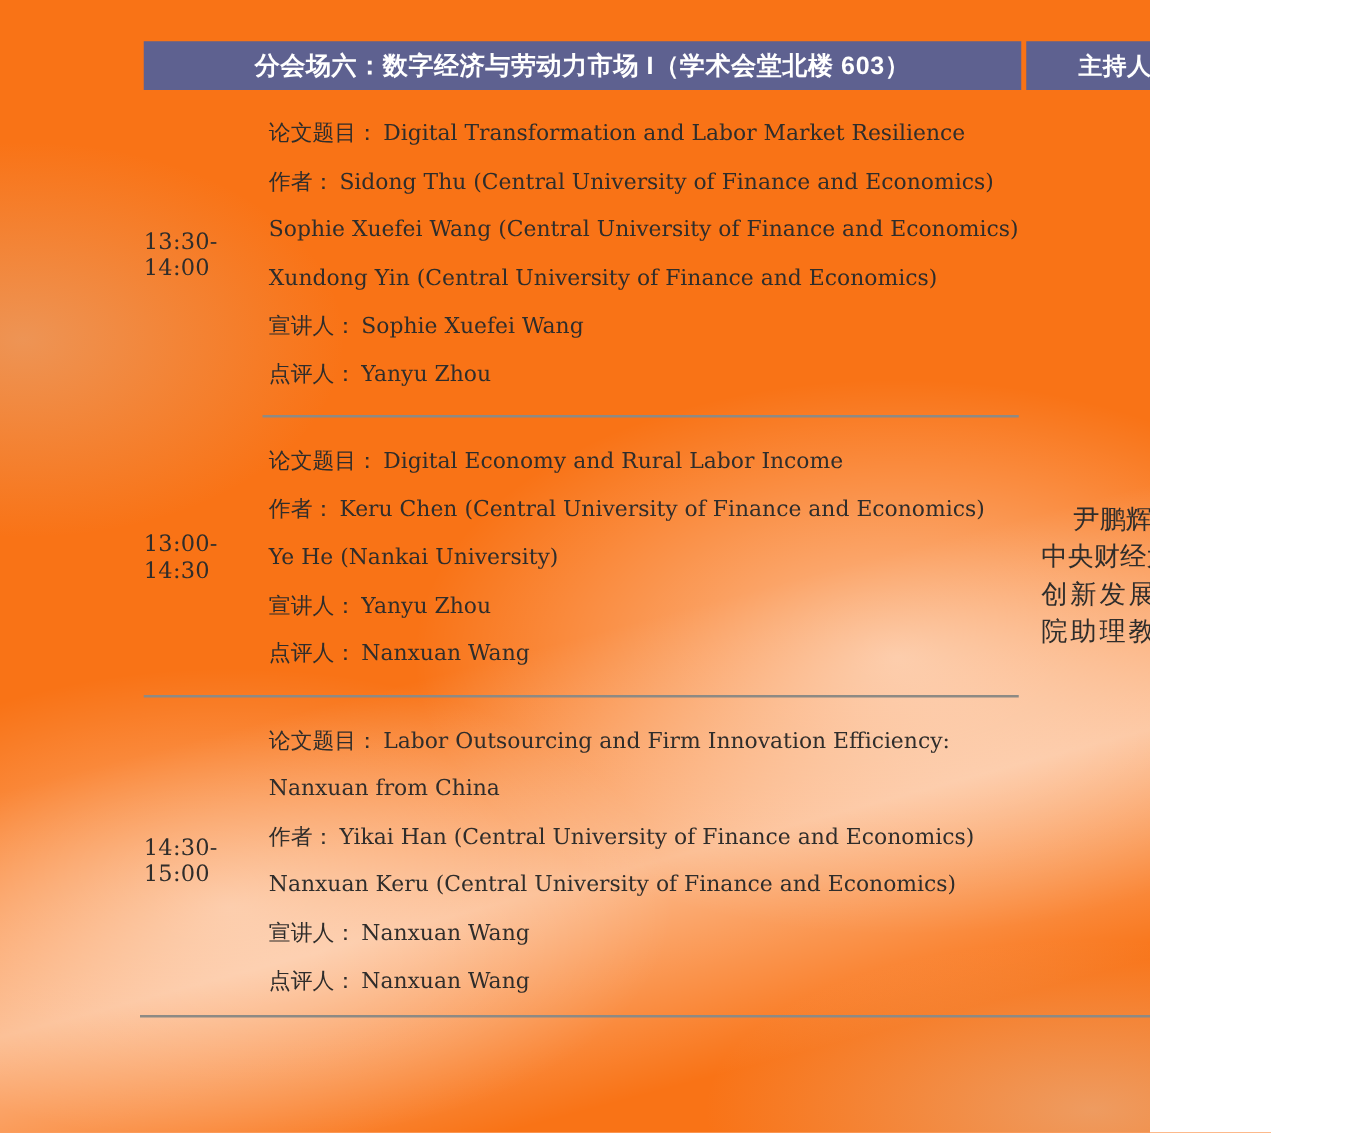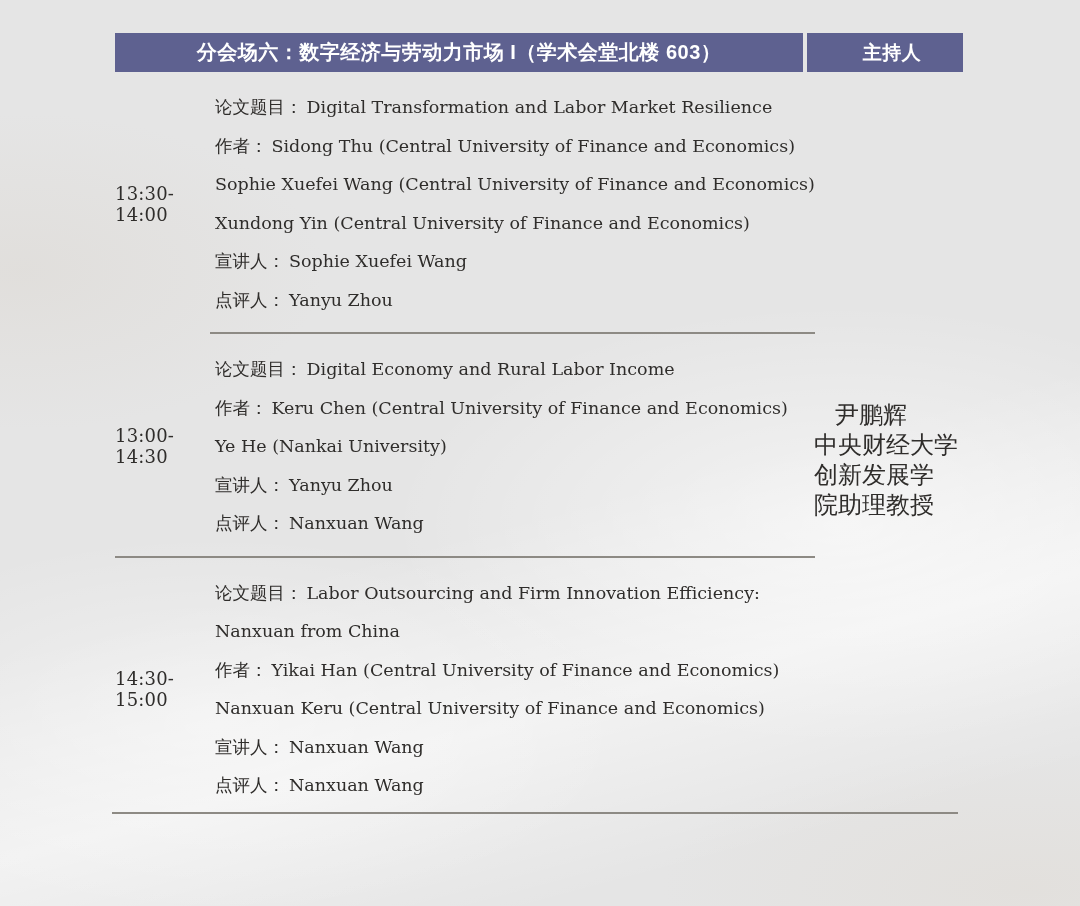--- a/index.html
+++ b/index.html
@@ -1,22 +1,22 @@
 <!DOCTYPE html>
 <html><head>
 <meta charset="utf-8">
 <style>
   html, body { margin: 0; padding: 0; }
   body { width: 1080px; height: 906px; }
   .page {
     position: relative;
-    width: 1080px;
+    width: 920px;
     height: 906px;
     overflow: hidden;
-    background: #e5e5e5;
+    background: #f97316;
     font-family: "DejaVu Serif", "Liberation Serif", serif;
     color: #2f2d2b;
   }
   .watermark {
     position: absolute; inset: 0; pointer-events: none;
     background:
       radial-gradient(ellipse 60% 35% at 78% 58%, rgba(255,255,255,0.55), rgba(255,255,255,0) 70%),
       radial-gradient(ellipse 55% 30% at 20% 80%, rgba(255,255,255,0.45), rgba(255,255,255,0) 70%),
       linear-gradient(165deg, rgba(255,255,255,0) 55%, rgba(255,255,255,0.5) 72%, rgba(255,255,255,0) 88%),
       radial-gradient(ellipse 40% 25% at 2% 30%, rgba(216,210,202,0.35), rgba(216,210,202,0) 70%),
@@ -30,21 +30,21 @@
     display: flex; gap: 4px;
     font-family: "Liberation Sans", "DejaVu Sans", sans-serif;
   }
   .header-cell {
     background: #5e6190; color: #ffffff;
     display: flex; align-items: center; justify-content: center;
     font-weight: bold; font-size: 20px; letter-spacing: 0.5px;
     white-space: nowrap;
   }
   .header-main { flex: 1 1 auto; }
-  .header-mod  { width: 142px; flex: 0 0 auto; font-size: 19px; padding-left: 14px; }
+  .header-mod  { width: 142px; flex: 0 0 auto; font-size: 19px; }
 
   
   .table { position: absolute; left: 115px; top: 88px; width: 848px; }
   .session { display: flex; align-items: center; width: 700px; }
   .time {
     flex: 0 0 100px; width: 100px;
     font-size: 18px; letter-spacing: 0.2px;
   }
   .content { flex: 1 1 auto; }
   .line {
@@ -56,22 +56,22 @@
 
   .sep {
     height: 2px; background: #8d8a84; border: none;
     margin: 13px 0 16px 0; width: 700px;
   }
   .sep-indent { margin-left: 95px; width: 605px; }
   .sep-bottom { margin-top: 7px; margin-left: -3px; width: 846px; }
 
   
   .moderator {
-    position: absolute; left: 699px; top: 312px; width: 114px;
-    font-size: 24px; line-height: 30px;
+    position: absolute; left: 718px; top: 312px; width: 114px;
+    font-size: 21px; line-height: 30px;
   }
   .mod-name { text-align: center; }
   .justify-chars { display: flex; justify-content: space-between; }
 </style>
 </head>
 <body>
 
 <div class="page">
   <div class="watermark"></div>
 

